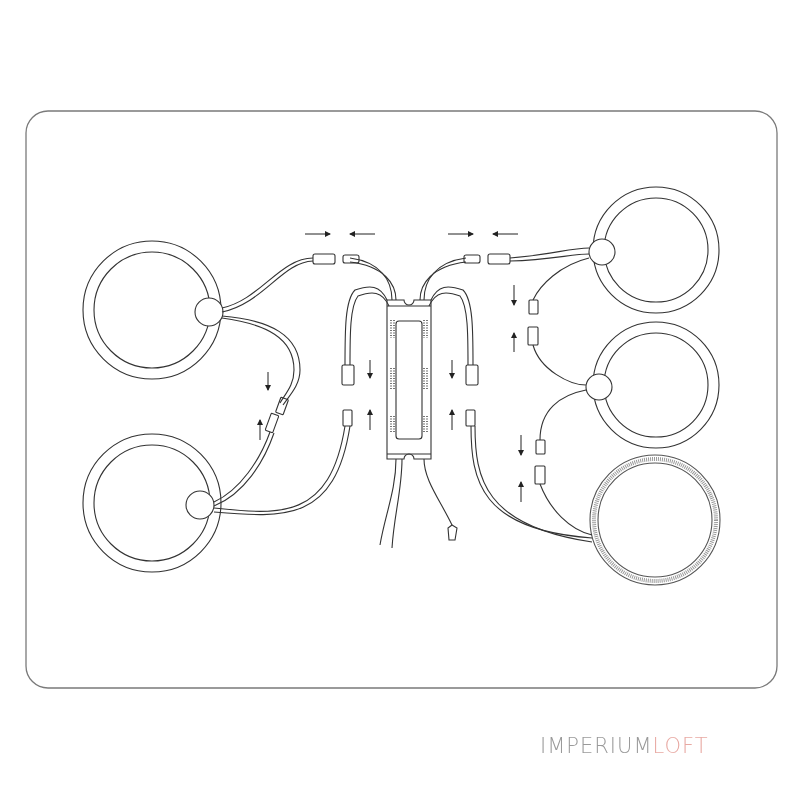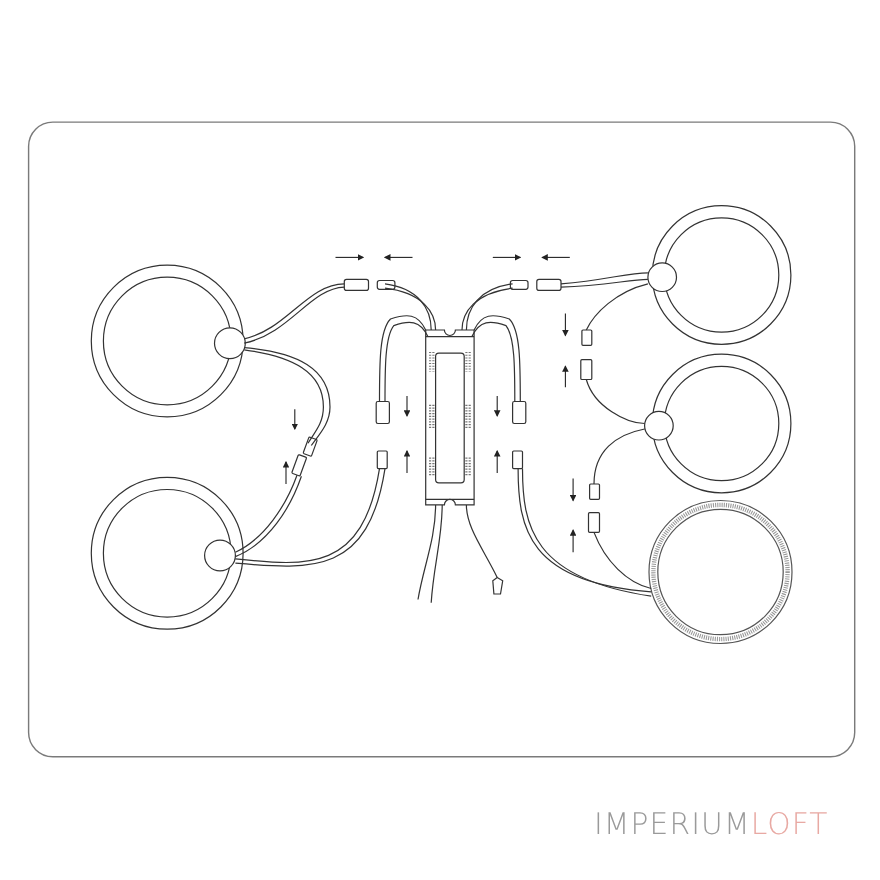--- a/index.html
+++ b/index.html
@@ -1,18 +1,18 @@
 <!DOCTYPE html>
 <html><head>
 <meta charset="utf-8">
 <style>
   html,body{margin:0;padding:0;background:#fff;}
   body{width:800px;height:800px;position:relative;overflow:hidden;font-family:"Liberation Sans",sans-serif;}
   #diagram{position:absolute;left:0;top:0;width:800px;height:800px;}
-  .brand{position:absolute;left:540px;top:734px;font-family:"DejaVu Sans",sans-serif;font-size:27px;letter-spacing:1px;font-weight:300;white-space:nowrap;}
+  .brand{position:absolute;left:540px;top:734px;font-family:"DejaVu Sans",sans-serif;font-size:21px;letter-spacing:1px;font-weight:300;white-space:nowrap;}
   .brand .b1{color:#9a9a9a;}
   .brand .b2{color:#e8a9a3;}
 </style>
 </head>
 <body>
 
 <svg id="diagram" viewBox="0 0 800 800" xmlns="http://www.w3.org/2000/svg">
   <defs>
     <marker id="ah" markerWidth="6" markerHeight="6" refX="5" refY="3" orient="auto">
       <path d="M0,0 L6,3 L0,6 z" fill="#222"></path>

